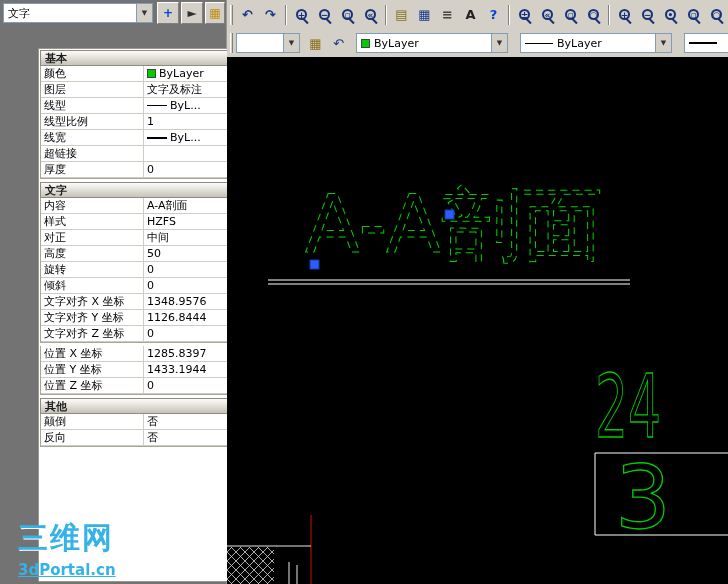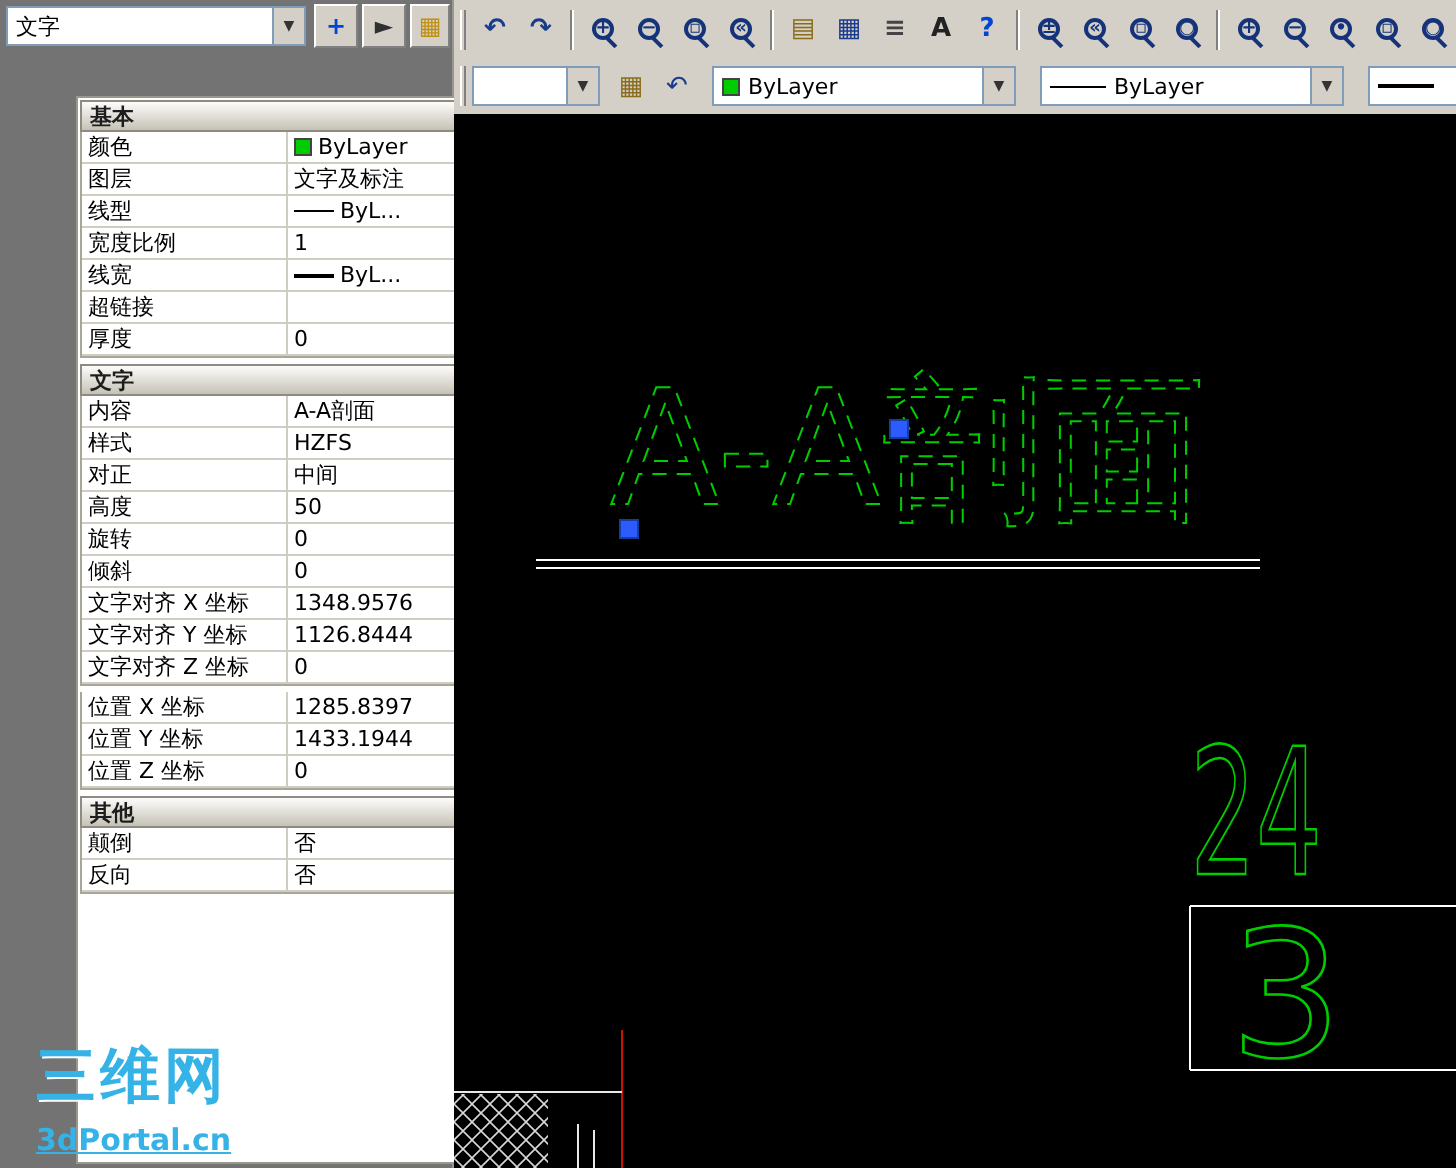--- a/index.html
+++ b/index.html
@@ -89,21 +89,21 @@
             </div>
           </div>
           <div class="prow">
             <div class="plabel">线型</div>
             <div class="pvalue">
               <span class="linesample"></span>
               <span>ByL...</span>
             </div>
           </div>
           <div class="prow">
-            <div class="plabel">宽度比例</div>
+            <div class="plabel">线型比例</div>
             <div class="pvalue">
               <span>1</span>
             </div>
           </div>
           <div class="prow">
             <div class="plabel">线宽</div>
             <div class="pvalue">
               <span class="linesample thick"></span>
               <span>ByL...</span>
             </div>

